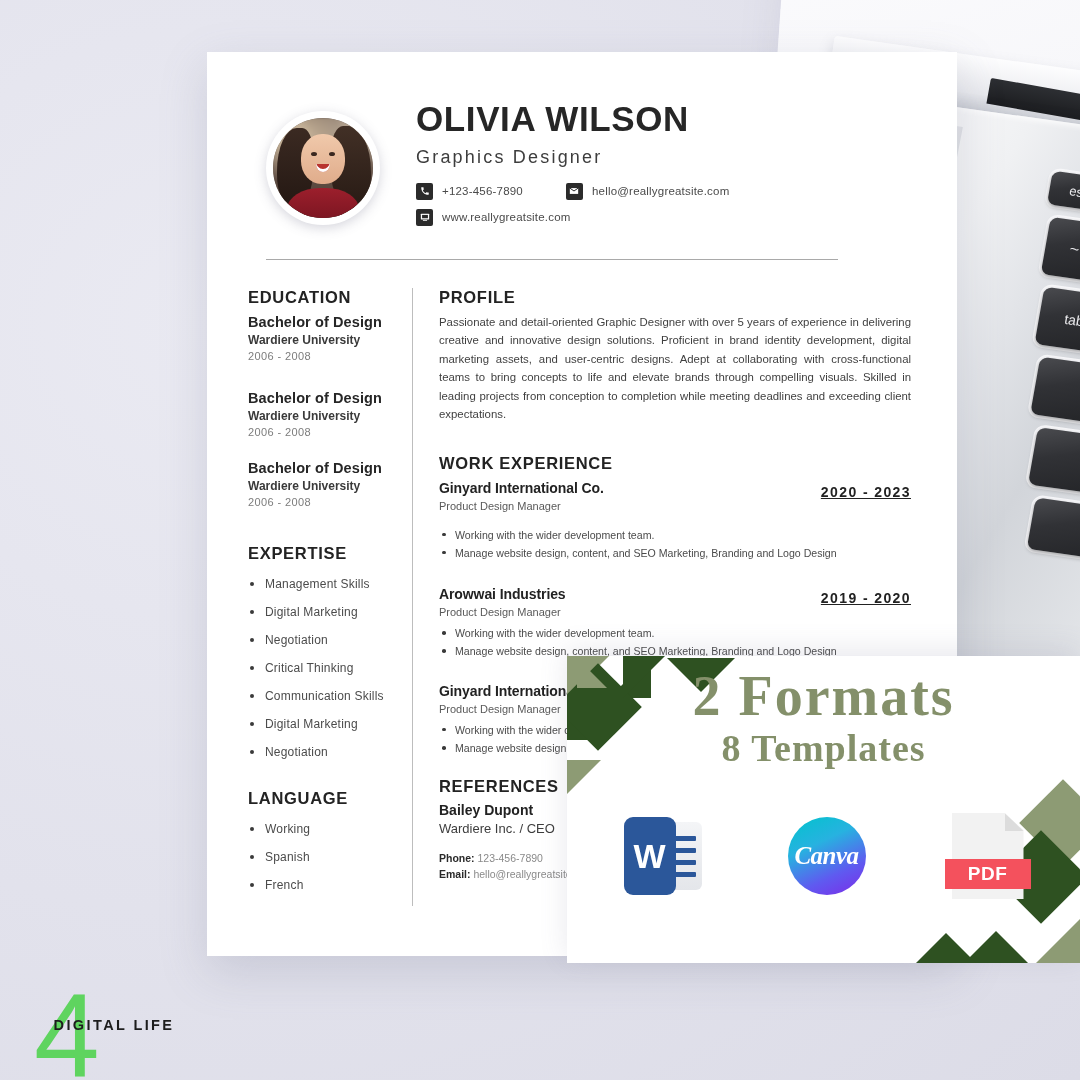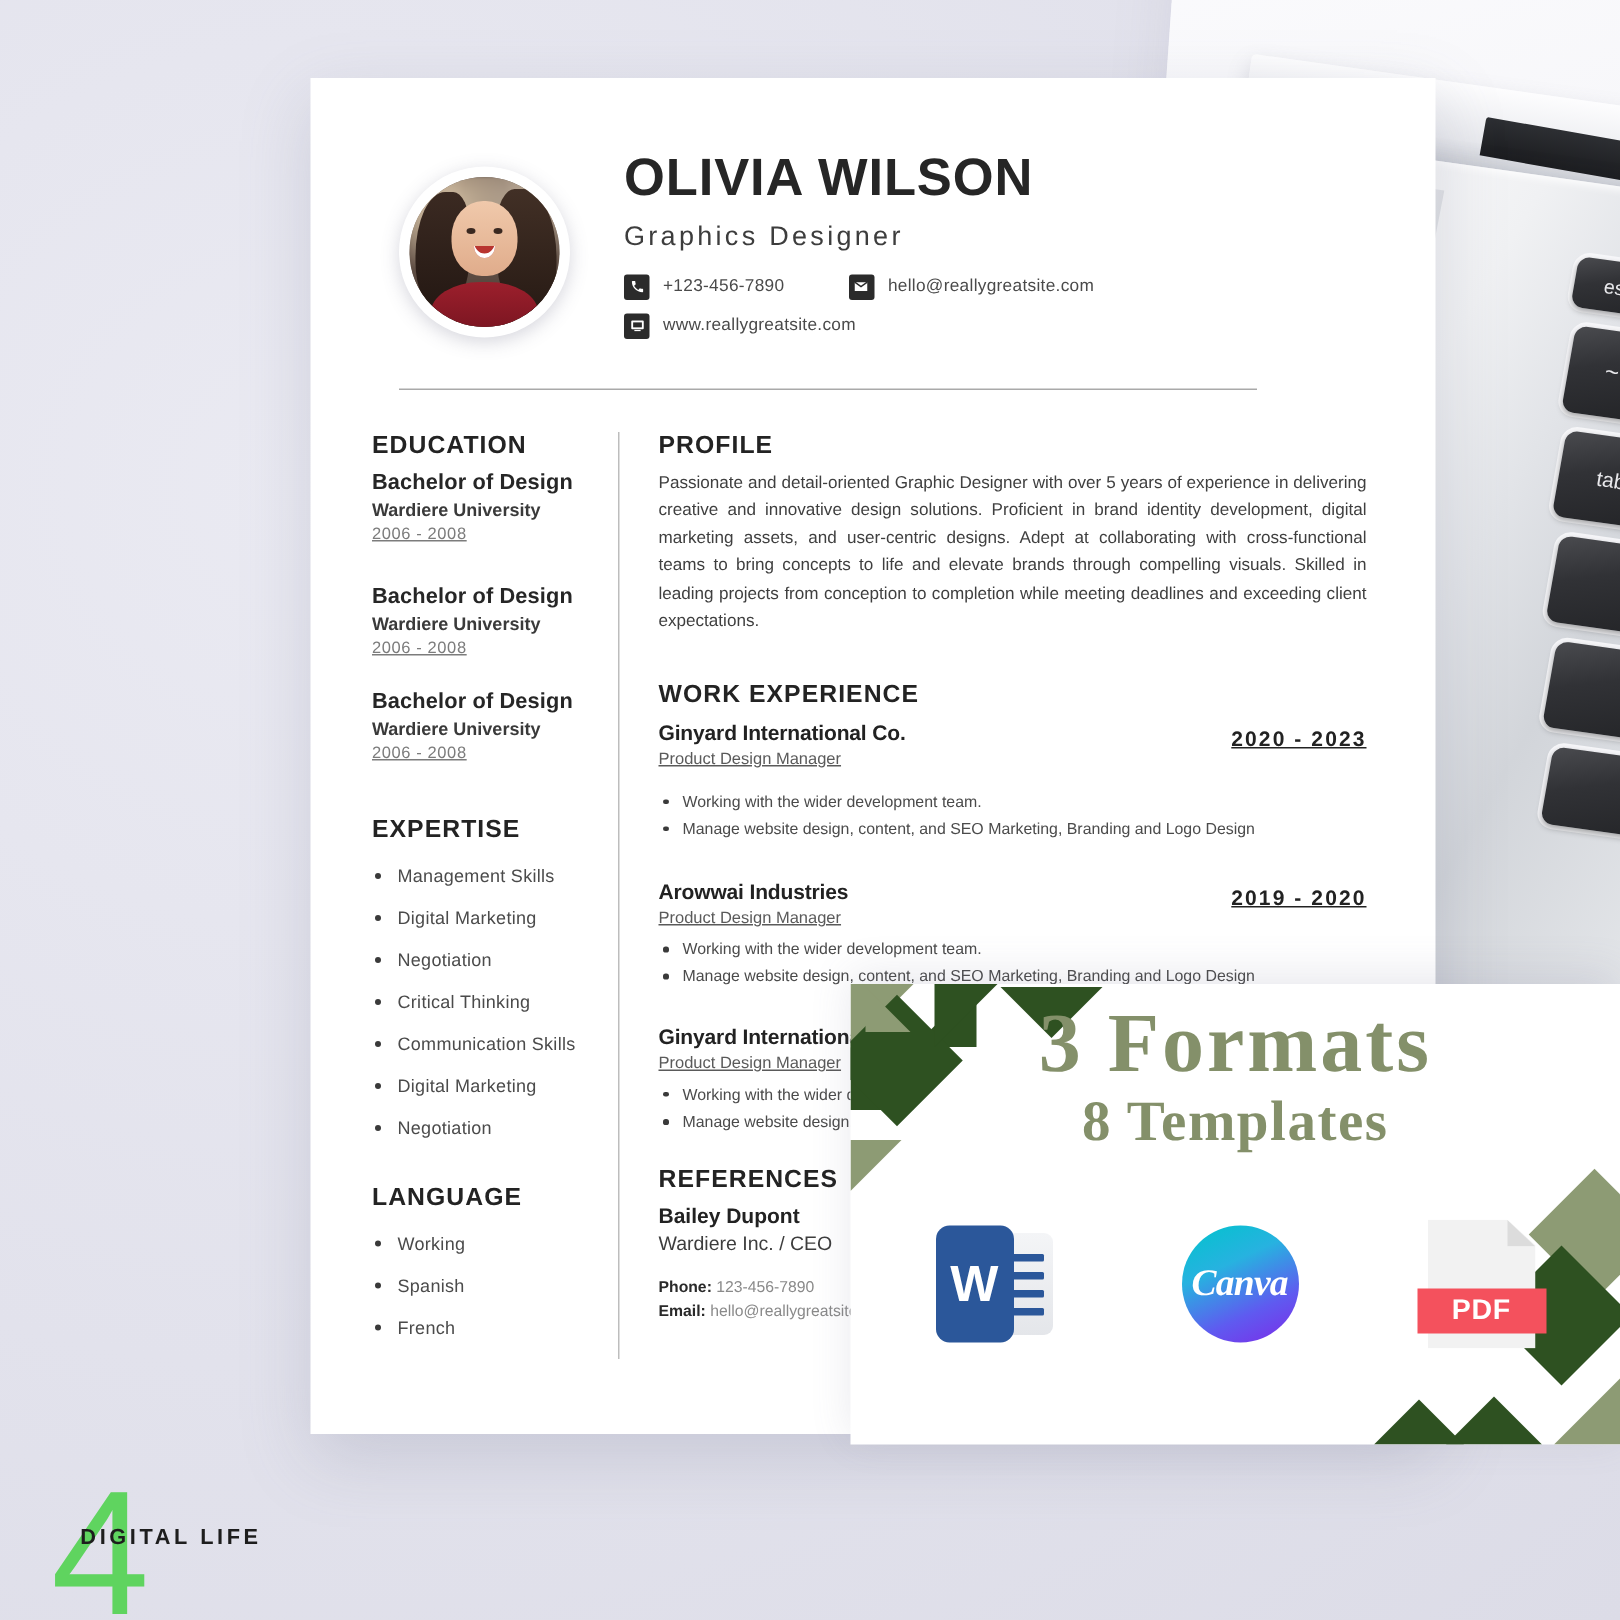--- a/index.html
+++ b/index.html
@@ -135,41 +135,41 @@
   .vdiv { width:1px; background:#bdbdbd; margin: 0 26px 0 0; align-self: stretch; }
   .col-r { flex:1; padding-right: 6px; }
 
   .sec-h { font-size: 16.5px; font-weight: 800; color:#232323; letter-spacing: 0.7px; }
   .sec-h.mt { margin-top: 36px; }
 
   .edu-item { margin-top: 7px; }
   .edu-item + .edu-item { margin-top: 28px; }
   .edu-deg { font-size: 14.5px; font-weight: 700; color:#262626; letter-spacing:0.1px; }
   .edu-uni { font-size: 12px; font-weight: 700; color:#3a3a3a; margin-top:3px; }
-  .edu-yr  { font-size: 11px; color:#7c7c7c; margin-top:3px; letter-spacing:0.4px;text-decoration:underline; }
+  .edu-yr  { font-size: 11px; color:#7c7c7c; margin-top:3px; letter-spacing:0.4px; }
 
   .blist { margin-top: 14px; list-style:none; }
   .blist li {
     font-size: 12px; color:#4b4b4b; position:relative;
     padding-left: 17px; margin-bottom: 14px; letter-spacing:0.2px;
   }
   .blist li::before {
     content:""; position:absolute; left:2px; top:5px;
     width:4px; height:4px; border-radius:50%; background:#3a3a3a;
   }
 
   .p-text {
     font-size: 11.4px; color:#3f3f3f; line-height: 1.62;
     text-align: justify; margin-top: 6px;
   }
 
   .job { margin-top: 7px; }
   .job-top { display:flex; align-items:flex-start; justify-content:space-between; }
   .job-co { font-size: 14px; font-weight: 800; color:#222; letter-spacing:-0.1px; }
-  .job-role { font-size: 11px; color:#5a5a5a; margin-top: 4px; text-decoration: underline; }
+  .job-role { font-size: 11px; color:#5a5a5a; margin-top: 4px; }
   .job-date { font-size: 14px; font-weight: 800; color:#222; letter-spacing: 1.4px; white-space:nowrap; margin-top: 4px; text-decoration: underline; }
   .job-bul { list-style:none; margin-top: 16px; }
   .job-bul li {
     font-size: 10.6px; color:#4b4b4b; position:relative;
     padding-left: 16px; margin-bottom: 4px; line-height:1.35;
   }
   .job-bul li::before {
     content:""; position:absolute; left:3px; top:5px;
     width:3.5px; height:3.5px; border-radius:50%; background:#3a3a3a;
   }
@@ -451,21 +451,21 @@
   <span class="tri" style="left:0; top:104px; border-top:34px solid #8d9b74; border-right:34px solid transparent;"></span>
   <span class="tri" style="left:10px; top:2px; border-bottom:30px solid #8d9b74; border-right:30px solid transparent;"></span>
   <div style="position:absolute;left:100px;top:2px;width:0;height:0;border-left:34px solid transparent;border-right:34px solid transparent;border-top:34px solid #2e5121;"></div>
 
   <div style="position:absolute;right:-14px;top:136px;width:62px;height:62px;background:#8d9b74;transform:rotate(45deg);"></div>
   <div style="position:absolute;right:6px;top:188px;width:66px;height:66px;background:#2e5121;transform:rotate(45deg);"></div>
   <span class="tri" style="right:0; bottom:0; border-right:44px solid #8d9b74; border-top:44px solid transparent;"></span>
   <span class="tri" style="right:52px; bottom:0; border-left:32px solid transparent; border-right:32px solid transparent; border-bottom:32px solid #2e5121;"></span>
   <span class="tri" style="right:104px; bottom:0; border-left:30px solid transparent; border-right:30px solid transparent; border-bottom:30px solid #2e5121;"></span>
 
-  <div class="promo-title">3 Formats</div>
+  <div class="promo-title">2 Formats</div>
   <div class="promo-sub">8 Templates</div>
 
   <div class="logos">
     <div class="word-ico">
       <div class="word-page">
         <i style="top:14px"></i>
           <i style="top:26px"></i>
           <i style="top:38px"></i>
           <i style="top:50px"></i>
       </div>

